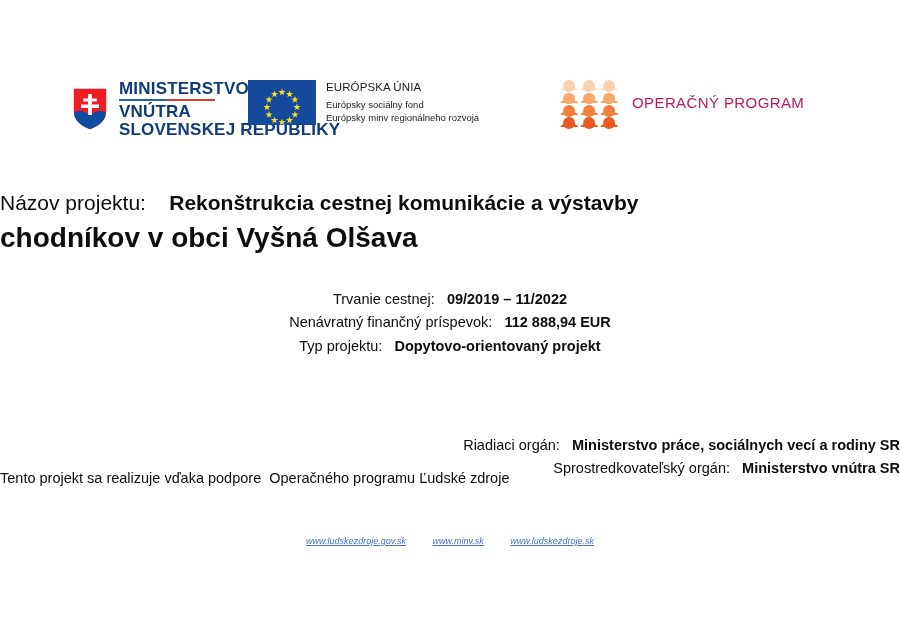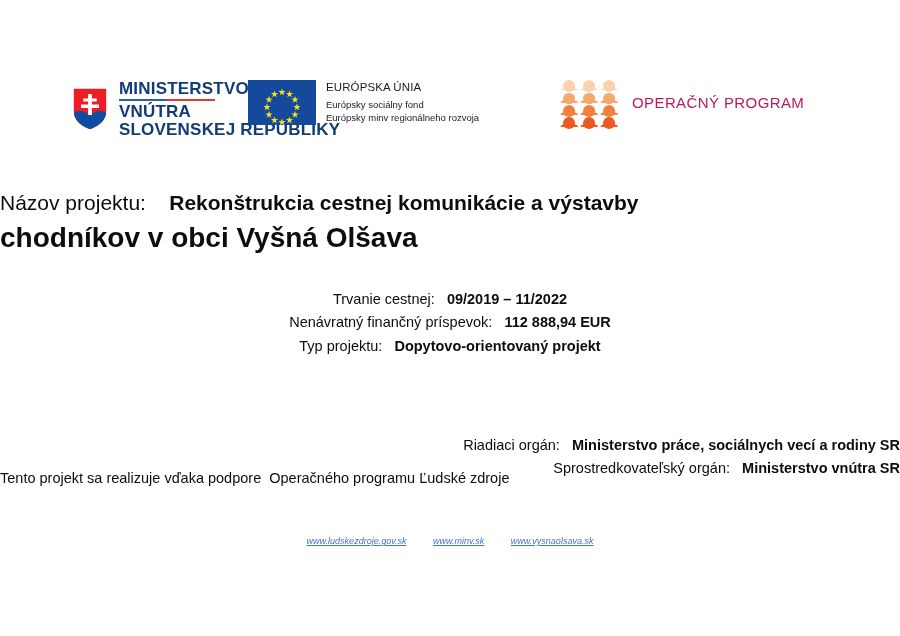--- a/index.html
+++ b/index.html
@@ -359,16 +359,16 @@
       <span>&nbsp;</span>
       <span class="detail-value">Ministerstvo vnútra SR</span>
     </div>
   </div>
 
   <div class="footnote">Tento projekt sa realizuje vďaka podpore  Operačného programu Ľudské zdroje</div>
 
   <div class="links">
     <a href="#">www.ludskezdroje.gov.sk</a>
     <a href="#">www.minv.sk</a>
-    <a href="#">www.vysnaolsava.sk</a>
+    <a href="#">www.ludskezdroje.sk</a>
   </div>
 
 </div>
 
 </body></html>

